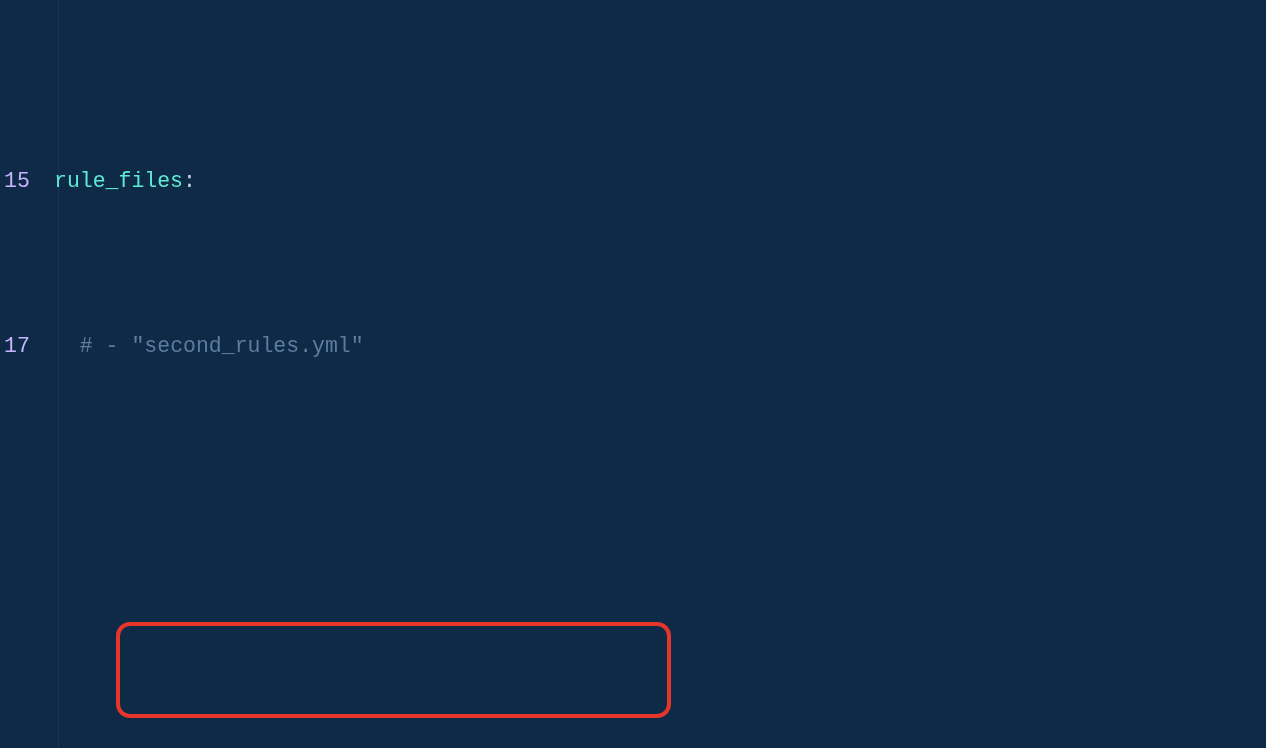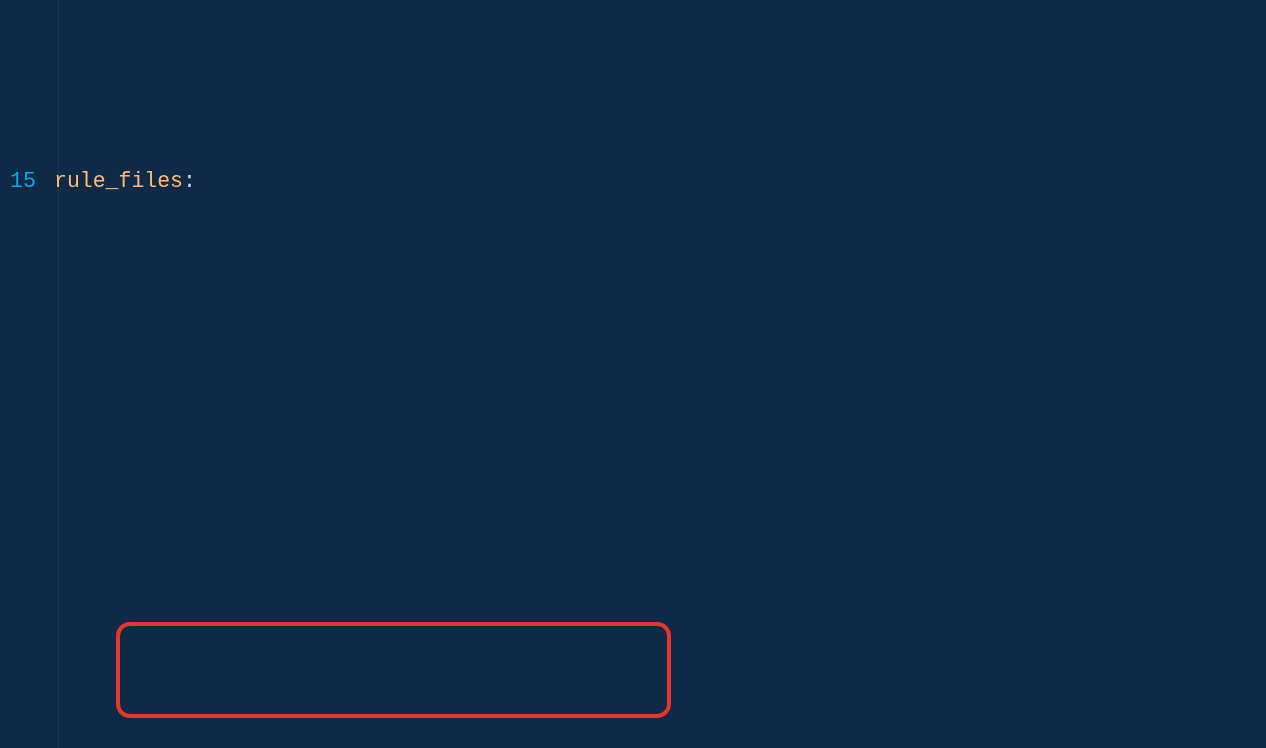--- a/index.html
+++ b/index.html
@@ -18,34 +18,34 @@
     width: 1266px;
   }
   .row {
     display: flex;
     align-items: flex-start;
     padding-left: 4px;
   }
   .ln {
     width: 38px;
     min-width: 38px;
-    text-align: center;
-    color: #0ea5e9;
+    text-align: left;
+    color: #c4b5fd;
     padding-right: 12px;
     user-select: none;
     flex-shrink: 0;
   }
   .code {
     flex: 1 1 auto;
     position: relative;
     white-space: pre-wrap;
     word-break: break-all;
   }
   
-  .t-key     { color: #fdba74; }   
+  .t-key     { color: #5eead4; }   
   .t-comment { color: #5c7da1; font-style: normal; }
   .t-punc    { color: #c9d4e4; }
 
   .indent-guide {
     position: absolute;
     left: 58px;
     top: 0;
     bottom: 0;
     width: 0;
     border-left: 1px solid rgba(255,255,255,0.06);
@@ -70,20 +70,24 @@
 <div class="editor">
   <div class="indent-guide"></div>
 
   
   <div class="row">
     <span class="ln">15</span>
     <span class="code"><span class="t-key">rule_files</span><span class="t-punc">:</span></span>
   </div>
   
   
+  <div class="row">
+    <span class="ln">17</span>
+    <span class="code"><span class="t-comment">  # - "second_rules.yml"</span></span>
+  </div>
   
   
   
   
   
   
   
   
   
   

